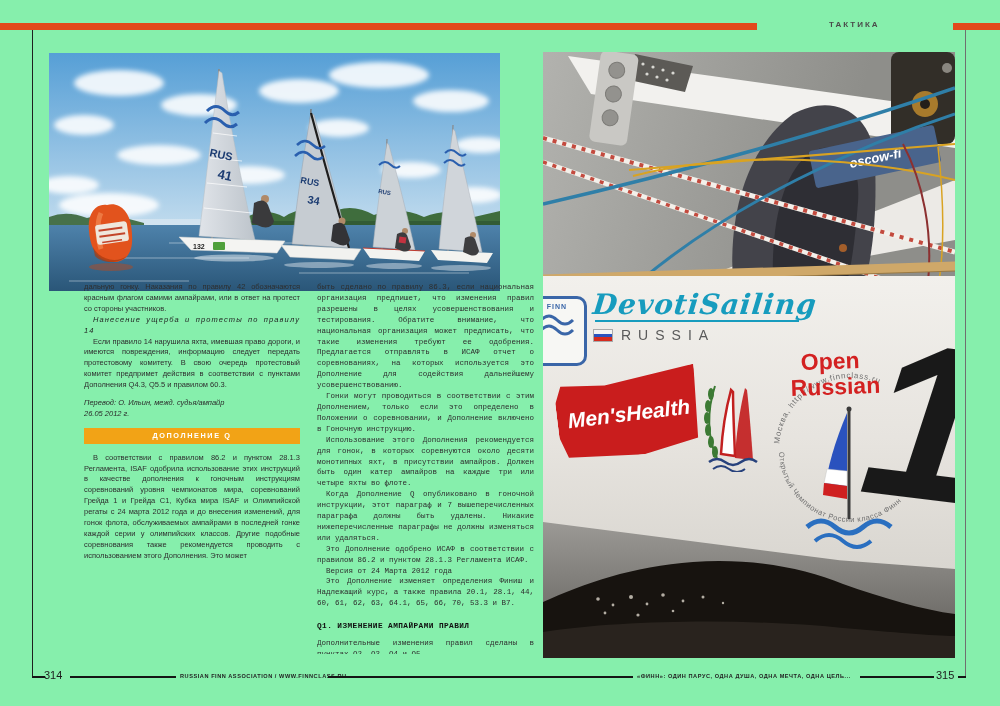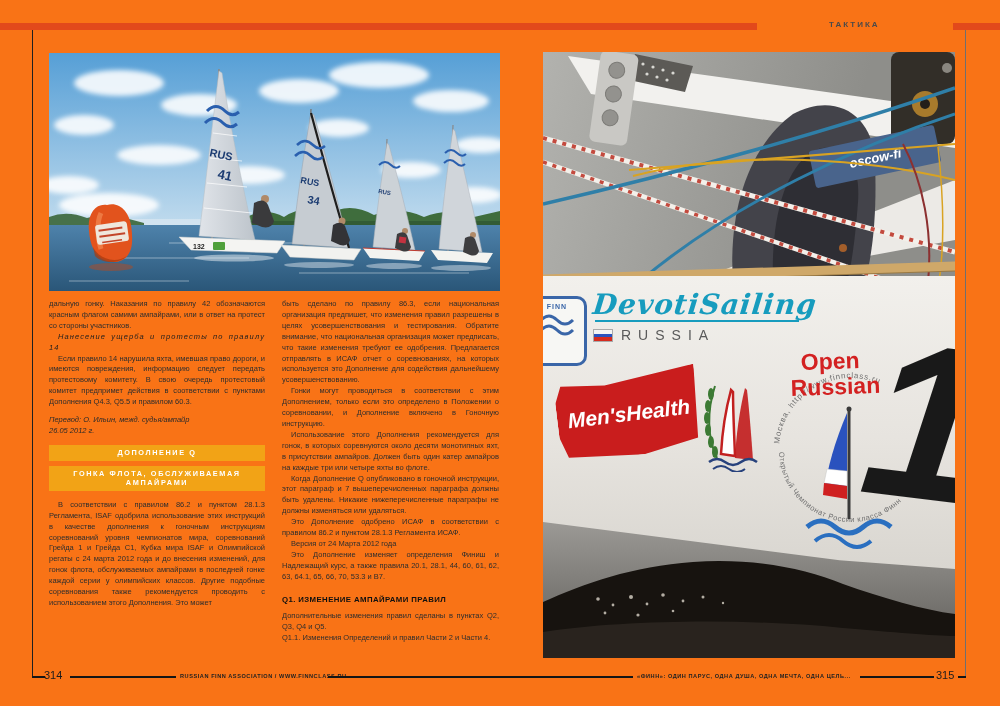--- a/index.html
+++ b/index.html
@@ -1,30 +1,30 @@
 <!DOCTYPE html>
 <html><head>
 <meta charset="utf-8">
 <style>
   html,body{margin:0;padding:0;background:#fff;}
-  #canvas{position:relative;width:1000px;height:706px;background:#f97316;overflow:hidden;
+  #canvas{position:relative;width:1000px;height:706px;background:#86efac;overflow:hidden;
           font-family:"Liberation Sans",sans-serif;}
 
   
   .topbar{position:absolute;top:23px;height:7px;background:#e2491b;}
   .section-label{position:absolute;top:20px;left:829px;font-size:8px;font-weight:bold;
                  letter-spacing:2px;color:#4a4a4a;}
   .vrule{position:absolute;top:30px;width:1px;height:648px;}
   .footline{position:absolute;top:676px;height:2px;background:#151515;}
   .pgnum{position:absolute;top:669px;font-size:11px;color:#1c1c1c;}
   .footcenter{position:absolute;top:673px;font-size:5.6px;font-weight:bold;letter-spacing:.55px;color:#222;white-space:nowrap;}
 
   
-  .col{position:absolute;top:299px;height:372px;overflow:hidden;font-size:7.5px;line-height:10.9px;
-       color:#2e2e2e;text-align:justify;}
+  .col{position:absolute;top:282px;height:372px;overflow:hidden;font-size:7.5px;line-height:10.9px;
+       color:#2e2e2e;text-align:justify;margin-left:35px;}
   .col p{margin:0;text-indent:9px;}
   .col p.noind{text-indent:0;}
   .subhead{font-style:italic;letter-spacing:1.1px;margin:8px 0 0;text-indent:11px;color:#1e1e1e;}
   .credit{font-style:italic;text-align:left;margin-top:6px;line-height:11px;color:#2a2a2a;}
   .obox{background:#f2a316;color:#fff;font-weight:bold;font-size:7.3px;letter-spacing:1.6px;
         text-align:center;padding:3px 0;line-height:9.6px;}
   .obox.first{margin-top:9px;}
   .obox.second{margin-top:5px;}
   .p-after-box{margin-top:9px !important;}
   .q1head{font-weight:bold;font-size:7.8px;letter-spacing:.4px;margin:12px 0 6px;color:#101010;}
@@ -206,25 +206,24 @@
 
   <div class="col" style="left:49px;width:216px;">
     <p class="noind">дальную гонку. Наказания по правилу 42 обозначаются красным флагом самими ампайрами, или в ответ на протест со стороны участников.</p>
     <p class="subhead">Нанесение ущерба и протесты по правилу 14</p>
     <p>Если правило 14 нарушила яхта, имевшая право дороги, и имеются повреждения, информацию следует передать протестовому комитету. В свою очередь протестовый комитет предпримет действия в соответствии с пунктами Дополнения Q4.3, Q5.5 и правилом 60.3.</p>
     <div class="credit">
       <div>Перевод: О. Ильин, межд. судья/ампайр</div>
       <div>26.05 2012 г.</div>
     </div>
     <div class="obox first">ДОПОЛНЕНИЕ Q</div>
-    <div class="obox second">ГОНКА ФЛОТА, ОБСЛУЖИВАЕМАЯ АМПАЙРАМИ</div>
     <p class="p-after-box">В соответствии с правилом 86.2 и пунктом 28.1.3 Регламента, ISAF одобрила использование этих инструкций в качестве дополнения к гоночным инструкциям соревнований уровня чемпионатов мира, соревнований Грейда 1 и Грейда С1, Кубка мира ISAF и Олимпийской регаты с 24 марта 2012 года и до внесения изменений, для гонок флота, обслуживаемых ампайрами в последней гонке каждой серии у олимпийских классов. Другие подобные соревнования также рекомендуется проводить с использованием этого Дополнения. Это может</p>
   </div>
 
-  <div class="col" style="left:282px;width:217px;">
+  <div class="col" style="left:282px;width:217px;font-family:Liberation Mono, monospace;">
     <p class="noind">быть сделано по правилу 86.3, если национальная организация предпишет, что изменения правил разрешены в целях усовершенствования и тестирования. Обратите внимание, что национальная организация может предписать, что такие изменения требуют ее одобрения. Предлагается отправлять в ИСАФ отчет о соревнованиях, на которых используется это Дополнение для содействия дальнейшему усовершенствованию.</p>
     <p>Гонки могут проводиться в соответствии с этим Дополнением, только если это определено в Положении о соревновании, и Дополнение включено в Гоночную инструкцию.</p>
     <p>Использование этого Дополнения рекомендуется для гонок, в которых соревнуются около десяти монотипных яхт, в присутствии ампайров. Должен быть один катер ампайров на каждые три или четыре яхты во флоте.</p>
     <p>Когда Дополнение Q опубликовано в гоночной инструкции, этот параграф и 7 вышеперечисленных параграфа должны быть удалены. Никакие нижеперечисленные параграфы не должны изменяться или удаляться.</p>
     <p>Это Дополнение одобрено ИСАФ в соответствии с правилом 86.2 и пунктом 28.1.3 Регламента ИСАФ.</p>
     <p>Версия от 24 Марта 2012 года</p>
     <p>Это Дополнение изменяет определения Финиш и Надлежащий курс, а также правила 20.1, 28.1, 44, 60, 61, 62, 63, 64.1, 65, 66, 70, 53.3 и В7.</p>
     <div class="q1head">Q1. ИЗМЕНЕНИЕ АМПАЙРАМИ ПРАВИЛ</div>
     <p class="noind">Дополнительные изменения правил сделаны в пунктах Q2, Q3, Q4 и Q5.</p>
     <p class="noind">Q1.1. Изменения Определений и правил Части 2 и Части 4.</p>

